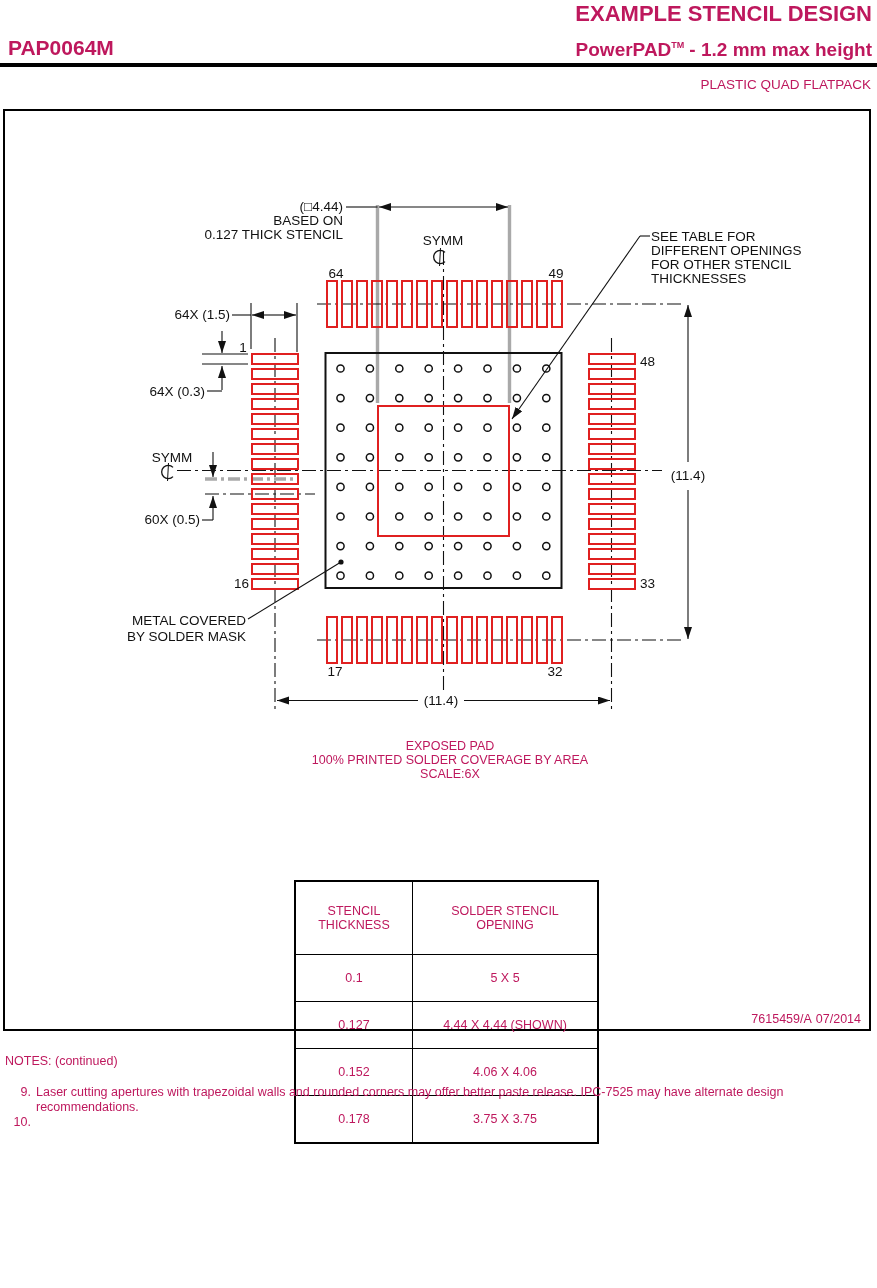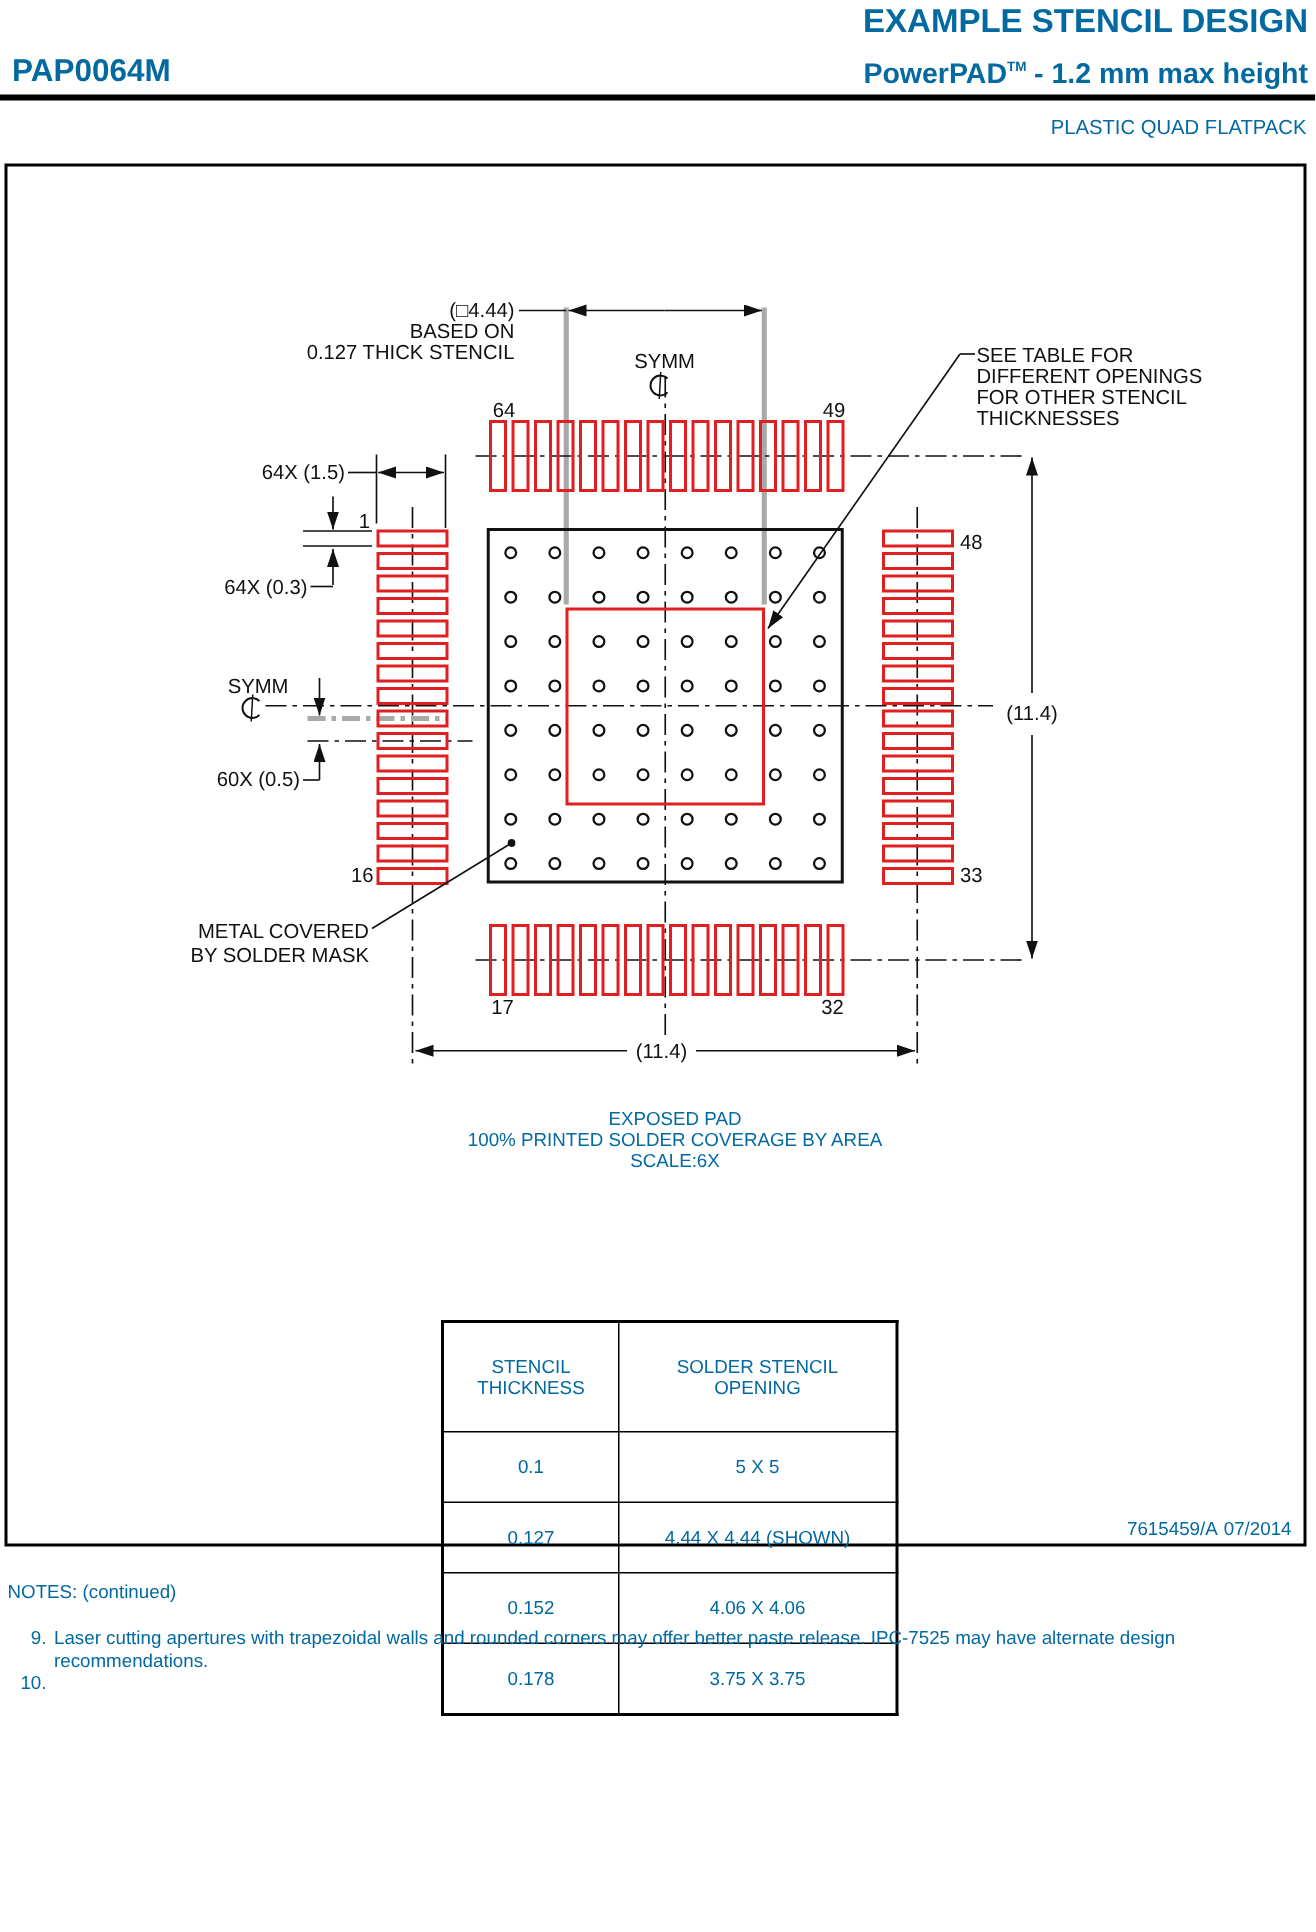--- a/index.html
+++ b/index.html
@@ -1,17 +1,17 @@
 <!DOCTYPE html>
 <html style="--red: #e02020;"><head>
 <meta charset="utf-8">
 <style>
   html,body{margin:0;padding:0;background:#fff;}
   .page{position:relative;width:877px;height:1288px;background:#fff;overflow:hidden;
-        font-family:"Liberation Sans",sans-serif;color:#0369a1;}
+        font-family:"Liberation Sans",sans-serif;color:#be185d;}
   
   .hdr-title{position:absolute;top:1px;right:5px;font-size:22px;font-weight:bold;letter-spacing:0px;}
   .hdr-part{position:absolute;top:36px;left:8px;font-size:21px;font-weight:bold;}
   .hdr-pkg{position:absolute;top:39px;right:5px;font-size:19px;font-weight:bold;}
   .hdr-pkg sup{font-size:9px;font-weight:bold;position:relative;top:-1px;}
   .hdr-pkg .desc{margin-left:5px;}
   .hdr-rule{position:absolute;top:63px;left:0;width:877px;height:4px;background:#000;}
   .hdr-sub{position:absolute;top:77px;right:6px;font-size:13.5px;}
   
   svg.draw{position:absolute;left:0;top:0;}

